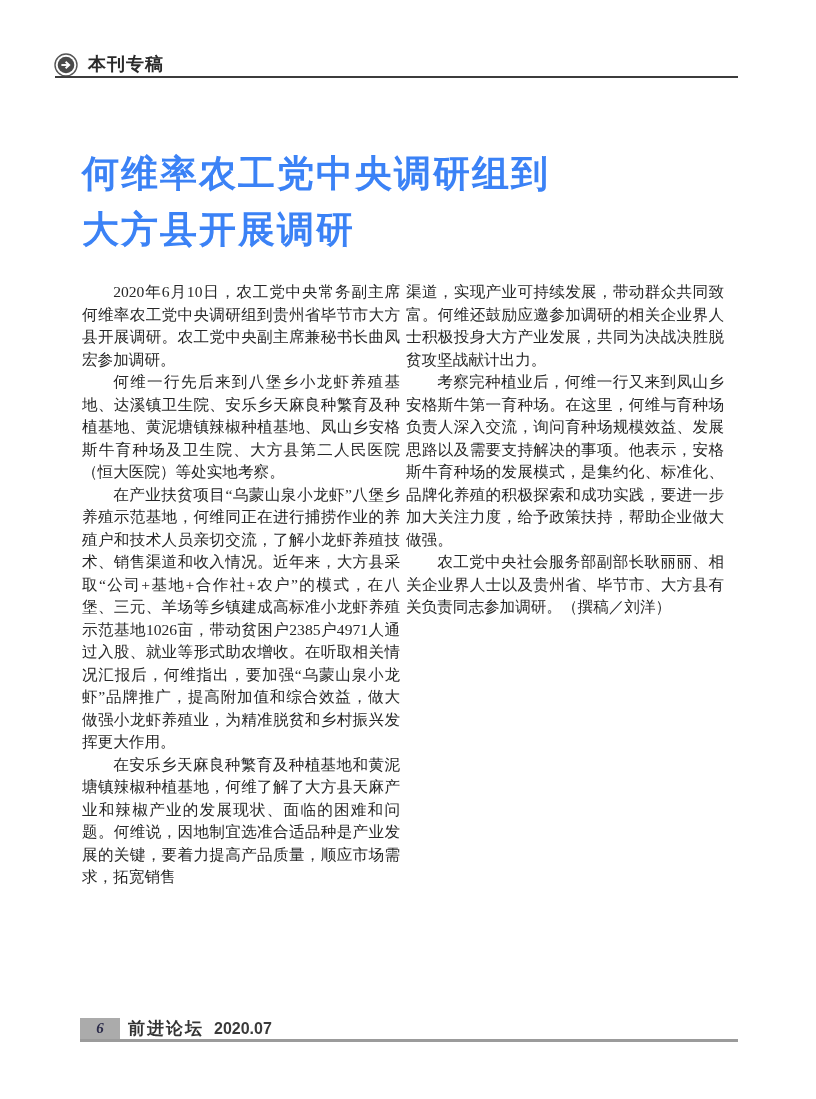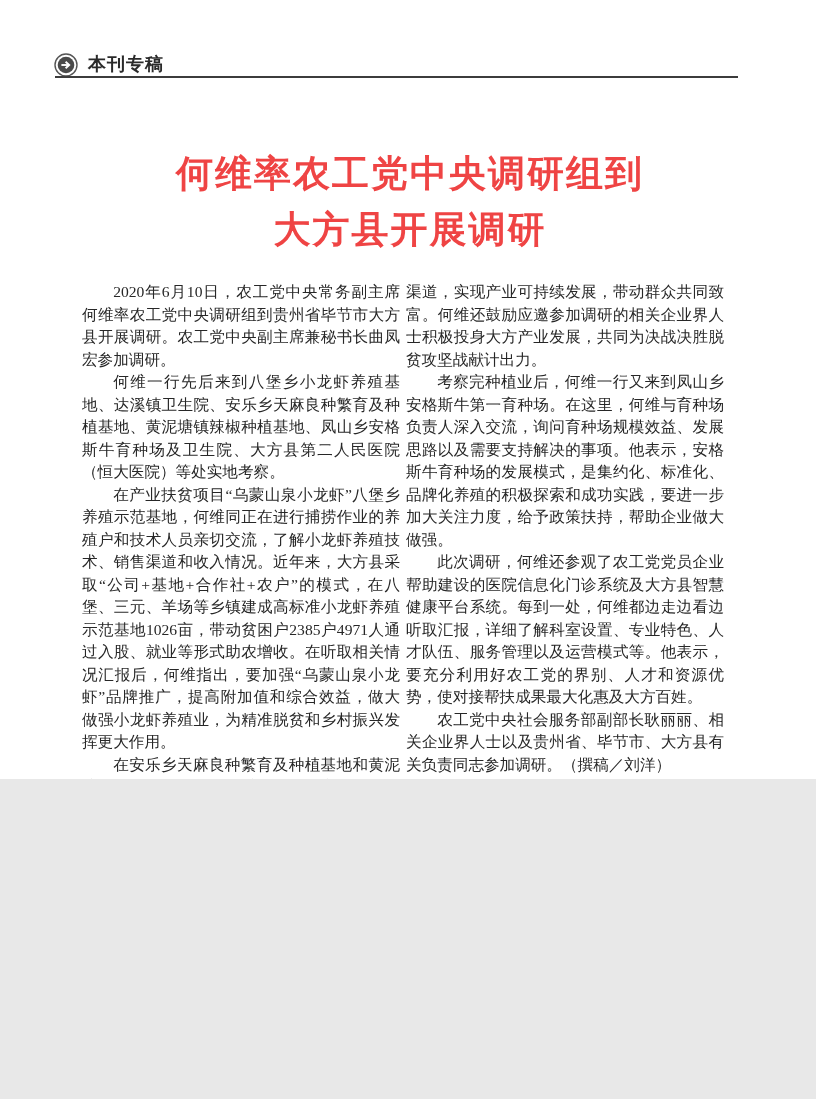--- a/index.html
+++ b/index.html
@@ -1,18 +1,18 @@
 <!DOCTYPE html>
 <html lang="zh"><head>
 <meta charset="utf-8">
 <style>
   html,body{margin:0;padding:0;background:#e8e8e8;}
   .page{
     position:relative;
-    width:816px;height:779px;
+    width:816px;height:1099px;
     margin:0 auto;
     background:#ffffff;
     overflow:hidden;
     font-family:"Liberation Serif","DejaVu Serif",serif;
   }
 
   
   .hdr-icon{
     position:absolute;left:54px;top:53px;width:24px;height:24px;display:block;
   }
@@ -21,24 +21,23 @@
     font-family:"Liberation Sans","DejaVu Sans",sans-serif;
     font-weight:bold;font-size:18px;letter-spacing:1px;color:#2a2a2a;
   }
   .hdr-rule{
     position:absolute;left:55px;top:76px;width:683px;height:2px;background:#3c3c3c;
   }
 
   
   .title{
     position:absolute;left:82px;top:146px;width:656px;
-    text-align:center;
     font-family:"Liberation Sans","DejaVu Sans",sans-serif;
     font-weight:bold;font-size:37px;line-height:56px;
-    letter-spacing:2px;color:#ef4444;margin:0;
+    letter-spacing:2px;color:#3b82f6;margin:0;
   }
 
   
   .cols{
     position:absolute;left:82px;top:281px;width:656px;
     display:flex;gap:6px;
   }
   .col{width:318px;}
   .para{
     margin:0;
@@ -105,21 +104,20 @@
   <div class="cols">
     <div class="col">
       <p class="para">2020年6月10日，农工党中央常务副主席何维率农工党中央调研组到贵州省毕节市大方县开展调研。农工党中央副主席兼秘书长曲凤宏参加调研。</p>
       <p class="para">何维一行先后来到八堡乡小龙虾养殖基地、达溪镇卫生院、安乐乡天麻良种繁育及种植基地、黄泥塘镇辣椒种植基地、凤山乡安格斯牛育种场及卫生院、大方县第二人民医院（恒大医院）等处实地考察。</p>
       <p class="para">在产业扶贫项目“乌蒙山泉小龙虾”八堡乡养殖示范基地，何维同正在进行捕捞作业的养殖户和技术人员亲切交流，了解小龙虾养殖技术、销售渠道和收入情况。近年来，大方县采取“公司+基地+合作社+农户”的模式，在八堡、三元、羊场等乡镇建成高标准小龙虾养殖示范基地1026亩，带动贫困户2385户4971人通过入股、就业等形式助农增收。在听取相关情况汇报后，何维指出，要加强“乌蒙山泉小龙虾”品牌推广，提高附加值和综合效益，做大做强小龙虾养殖业，为精准脱贫和乡村振兴发挥更大作用。</p>
       <p class="para">在安乐乡天麻良种繁育及种植基地和黄泥塘镇辣椒种植基地，何维了解了大方县天麻产业和辣椒产业的发展现状、面临的困难和问题。何维说，因地制宜选准合适品种是产业发展的关键，要着力提高产品质量，顺应市场需求，拓宽销售</p>
     </div>
     <div class="col">
       <p class="para cont">渠道，实现产业可持续发展，带动群众共同致富。何维还鼓励应邀参加调研的相关企业界人士积极投身大方产业发展，共同为决战决胜脱贫攻坚战献计出力。</p>
       <p class="para">考察完种植业后，何维一行又来到凤山乡安格斯牛第一育种场。在这里，何维与育种场负责人深入交流，询问育种场规模效益、发展思路以及需要支持解决的事项。他表示，安格斯牛育种场的发展模式，是集约化、标准化、品牌化养殖的积极探索和成功实践，要进一步加大关注力度，给予政策扶持，帮助企业做大做强。</p>
-      <p class="para">此次调研，何维还参观了农工党党员企业帮助建设的医院信息化门诊系统及大方县智慧健康平台系统。每到一处，何维都边走边看边听取汇报，详细了解科室设置、专业特色、人才队伍、服务管理以及运营模式等。他表示，要充分利用好农工党的界别、人才和资源优势，使对接帮扶成果最大化惠及大方百姓。</p>
       <p class="para">农工党中央社会服务部副部长耿丽丽、相关企业界人士以及贵州省、毕节市、大方县有关负责同志参加调研。（撰稿／刘洋）</p>
     </div>
   </div>
 
   <div class="footer">
     <span class="pagenum-box">
       <span>6</span>
     </span>
     <span class="journal">前进论坛</span>
     <span class="issue">2020.07</span>

